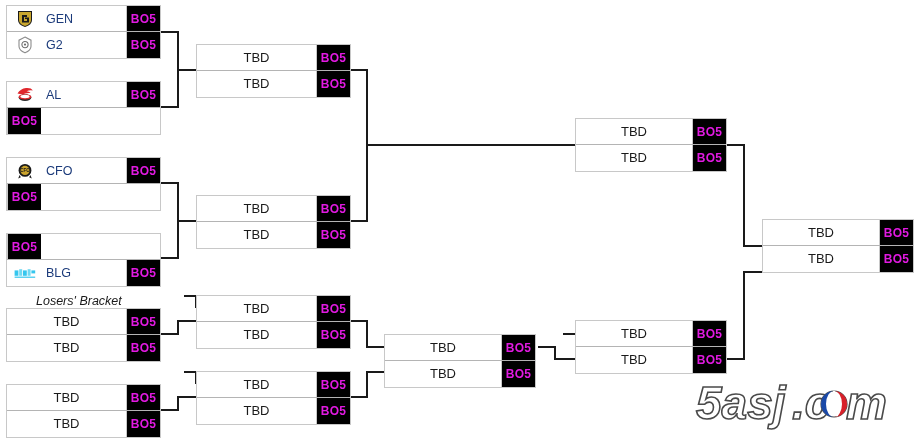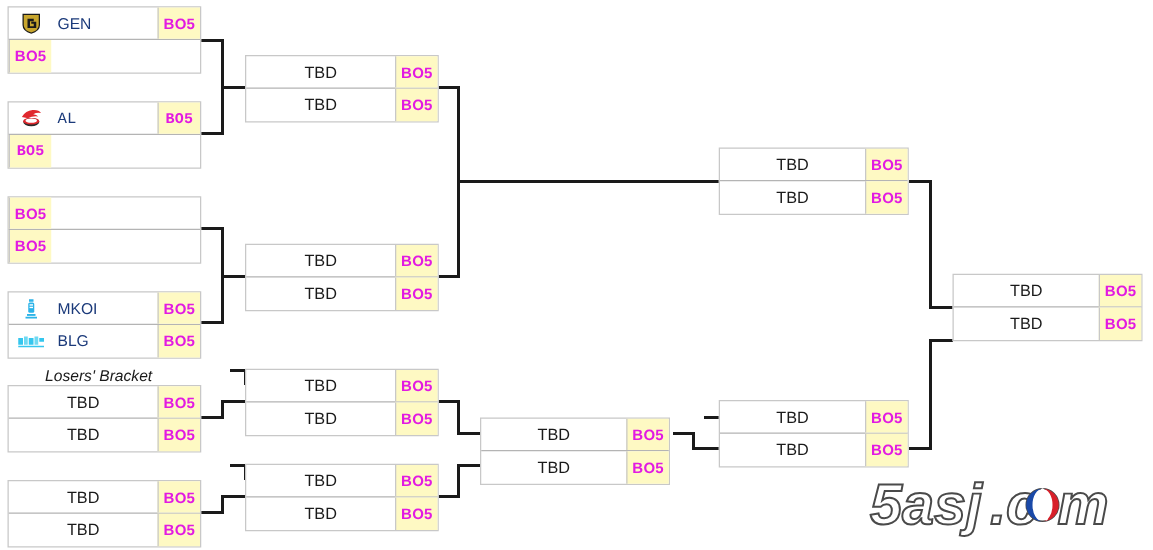--- a/index.html
+++ b/index.html
@@ -80,21 +80,21 @@
     color: #1a1a1a;
     text-align: center;
     white-space: nowrap;
     line-height: 24px;
   }
   .match .fmt {
     flex: 0 0 34px;
     width: 34px;
     box-sizing: border-box;
     border-left: 1px solid #c8c8c8;
-    background: #fef9c3;
+    background: #000000;
     color: #e21ae2;
     font-size: 12px;
     font-weight: bold;
     display: flex;
     align-items: center;
     justify-content: center;
     letter-spacing: 0.2px;
     text-align: right;
   }
 
@@ -162,25 +162,35 @@
             <path d="M3 2 h14 v9 q0 5 -7 7 q-7 -2 -7 -7 z" fill="#1a1a1a"></path>
             <path d="M4 3 h12 v8 q0 4.2 -6 6 q-6 -1.8 -6 -6 z" fill="#c8a62e"></path>
             <path d="M7 6 h5 v2 h-3 v4 h3 v-2 h-2 v-1.6 h4 v5 h-7 z" fill="#1a1a1a"></path>
           </svg>
         </span>
         <span class="tname">GEN</span>
       </div>
       <div class="fmt">BO5</div>
     </div>
     <div class="row">
-      <div class="fmt">BO5</div>
-    </div>
-  </div>
-
-  <div class="match teams" style="left:6px; top:81px; width:155px;font-family:Liberation Mono, monospace;">
+      <div class="opp">
+        <span class="logo">
+          <svg width="20" height="20" viewBox="0 0 20 20">
+            <path d="M10 2 l6 3.2 v6 q0 4.2 -6 6.6 q-6 -2.4 -6 -6.6 v-6 z" fill="none" stroke="#8c8c8c" stroke-width="1.1"></path>
+            <circle cx="10" cy="9.6" r="3.1" fill="none" stroke="#6e6e6e" stroke-width="1.1"></circle>
+            <circle cx="10" cy="9.6" r="1.1" fill="#6e6e6e"></circle>
+          </svg>
+        </span>
+        <span class="tname">G2</span>
+      </div>
+      <div class="fmt">BO5</div>
+    </div>
+  </div>
+
+  <div class="match teams" style="left:6px; top:81px; width:155px;">
     <div class="row row-top">
       <div class="opp">
         <span class="logo">
           <svg width="20" height="20" viewBox="0 0 20 20">
             <path d="M2.5 8.5 q3 -5 8.5 -5.5 q5.2 -0.4 6.8 2.4 q-3.4 -0.6 -6.2 0.9 q2.6 0.3 4 1.8 q-4.6 -0.6 -8.2 1.4 z" fill="#e0282e"></path>
             <ellipse cx="10" cy="12.6" rx="6.4" ry="3.3" fill="#2a2a2a"></ellipse>
             <ellipse cx="10" cy="11.9" rx="6.4" ry="2.6" fill="#e0282e"></ellipse>
             <ellipse cx="10" cy="11.5" rx="4.6" ry="1.7" fill="#ffffff"></ellipse>
           </svg>
         </span>
@@ -188,42 +198,41 @@
       </div>
       <div class="fmt">BO5</div>
     </div>
     <div class="row">
       <div class="fmt">BO5</div>
     </div>
   </div>
 
   <div class="match teams" style="left:6px; top:157px; width:155px;">
     <div class="row row-top">
-      <div class="fmt">BO5</div>
-    </div>
-    <div class="row">
-      <div class="fmt">BO5</div>
-    </div>
-  </div>
-
-  <div class="match teams" style="left:6px; top:233px; width:155px;">
-    <div class="row row-top">
       <div class="opp">
         <span class="logo">
           <svg width="20" height="20" viewBox="0 0 20 20">
-            <rect x="8.2" y="2.4" width="3.6" height="2.0" fill="#2bb3e8"></rect>
-            <rect x="7.6" y="5.0" width="4.8" height="8.2" rx="1.2" fill="#2bb3e8"></rect>
-            <rect x="8.6" y="6.4" width="2.8" height="1.1" fill="#ffffff"></rect>
-            <rect x="8.6" y="8.4" width="2.8" height="1.1" fill="#ffffff"></rect>
-            <rect x="6.6" y="14.2" width="6.8" height="1.5" fill="#2bb3e8"></rect>
-            <rect x="5.4" y="16.4" width="9.2" height="1.4" fill="#2bb3e8"></rect>
+            <circle cx="10" cy="9.4" r="6.4" fill="#1a1a1a"></circle>
+            <circle cx="10" cy="9.4" r="4.6" fill="#caa32c"></circle>
+            <text x="10" y="11.4" font-family="Liberation Sans, sans-serif" font-size="4.6" font-weight="bold" fill="#1a1a1a" text-anchor="middle">CFO</text>
+            <path d="M4.6 14 l-1.4 3.4 l2.6 -1.1 z" fill="#1a1a1a"></path>
+            <path d="M15.4 14 l1.4 3.4 l-2.6 -1.1 z" fill="#1a1a1a"></path>
           </svg>
         </span>
-        <span class="tname">MKOI</span>
-      </div>
+        <span class="tname">CFO</span>
+      </div>
+      <div class="fmt">BO5</div>
+    </div>
+    <div class="row">
+      <div class="fmt">BO5</div>
+    </div>
+  </div>
+
+  <div class="match teams" style="left:6px; top:233px; width:155px;">
+    <div class="row row-top">
       <div class="fmt">BO5</div>
     </div>
     <div class="row">
       <div class="opp">
         <span class="logo">
           <svg width="24" height="20" viewBox="0 0 24 20">
             <path d="M1.6 7.4 h3.8 v5.4 h-3.8 z" fill="#35c6ee"></path>
             <path d="M6.2 6.2 h3.0 v6.6 h-3.0 z" fill="#6fd9f2"></path>
             <path d="M10.0 7.4 h3.8 v5.4 h-3.8 z" fill="#35c6ee"></path>
             <path d="M14.6 6.2 h3.0 v6.6 h-3.0 z" fill="#6fd9f2"></path>

